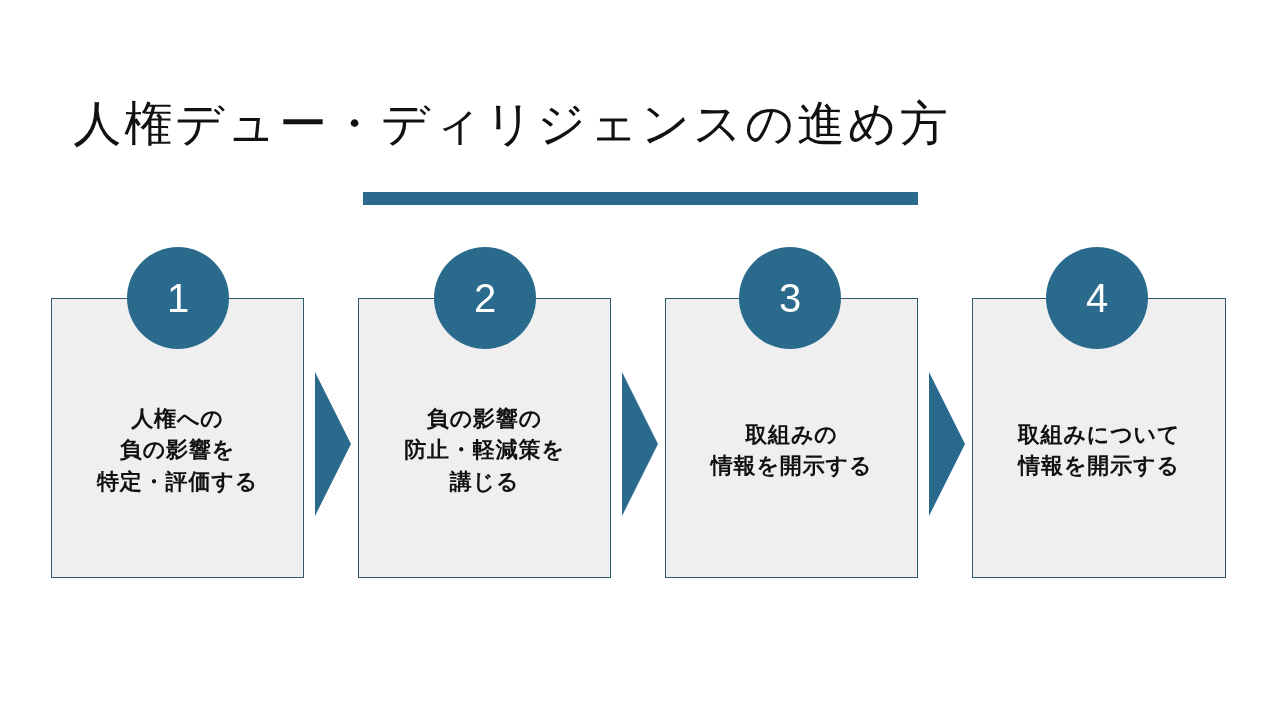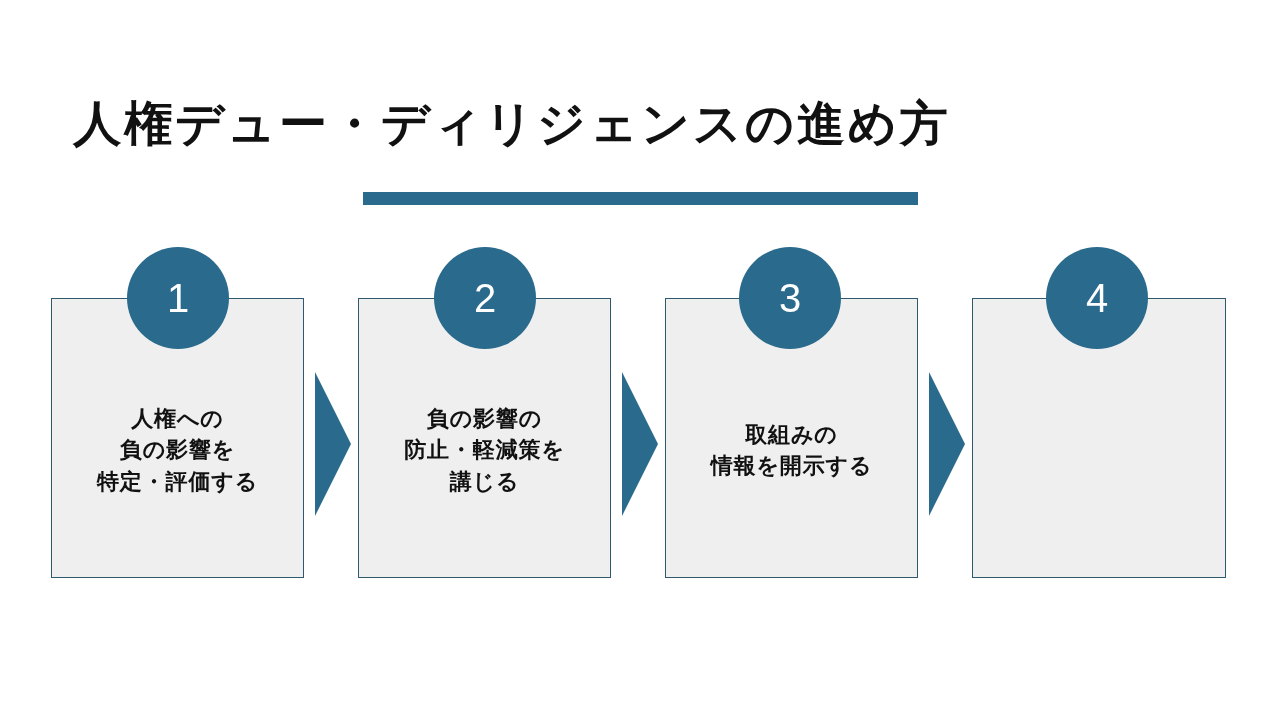--- a/index.html
+++ b/index.html
@@ -17,21 +17,21 @@
   }
 
   
   #slide-title {
     position: absolute;
     left: 0;
     top: 96px;
     width: 1024px;
     text-align: center;
     font-size: 48px;
-    font-weight: 700;
+    font-weight: 400;
     color: #111111;
     letter-spacing: 0.06em;
     line-height: 1.15;
     white-space: nowrap;
   }
   #title-underline {
     position: absolute;
     left: 363px;
     top: 192px;
     width: 555px;
@@ -159,18 +159,20 @@
   </div>
 
   <div class="flow-arrow" id="arrow-3" style="left: 929px;">
     <svg viewBox="0 0 36 144" preserveAspectRatio="none" aria-hidden="true">
       <polygon points="0,0 36,72 0,144" fill="#2A6A8C"></polygon>
     </svg>
   </div>
 
   <div class="step" id="step-4" style="left: 972px; width: 254px;">
     <div class="step-box"></div>
+    <div class="step-label">取組みについて
+情報を開示する</div>
     <div class="step-badge" id="badge-4" style="left: 74px;">
       <span>4</span>
     </div>
   </div>
 
 </div>
 
 </body></html>

